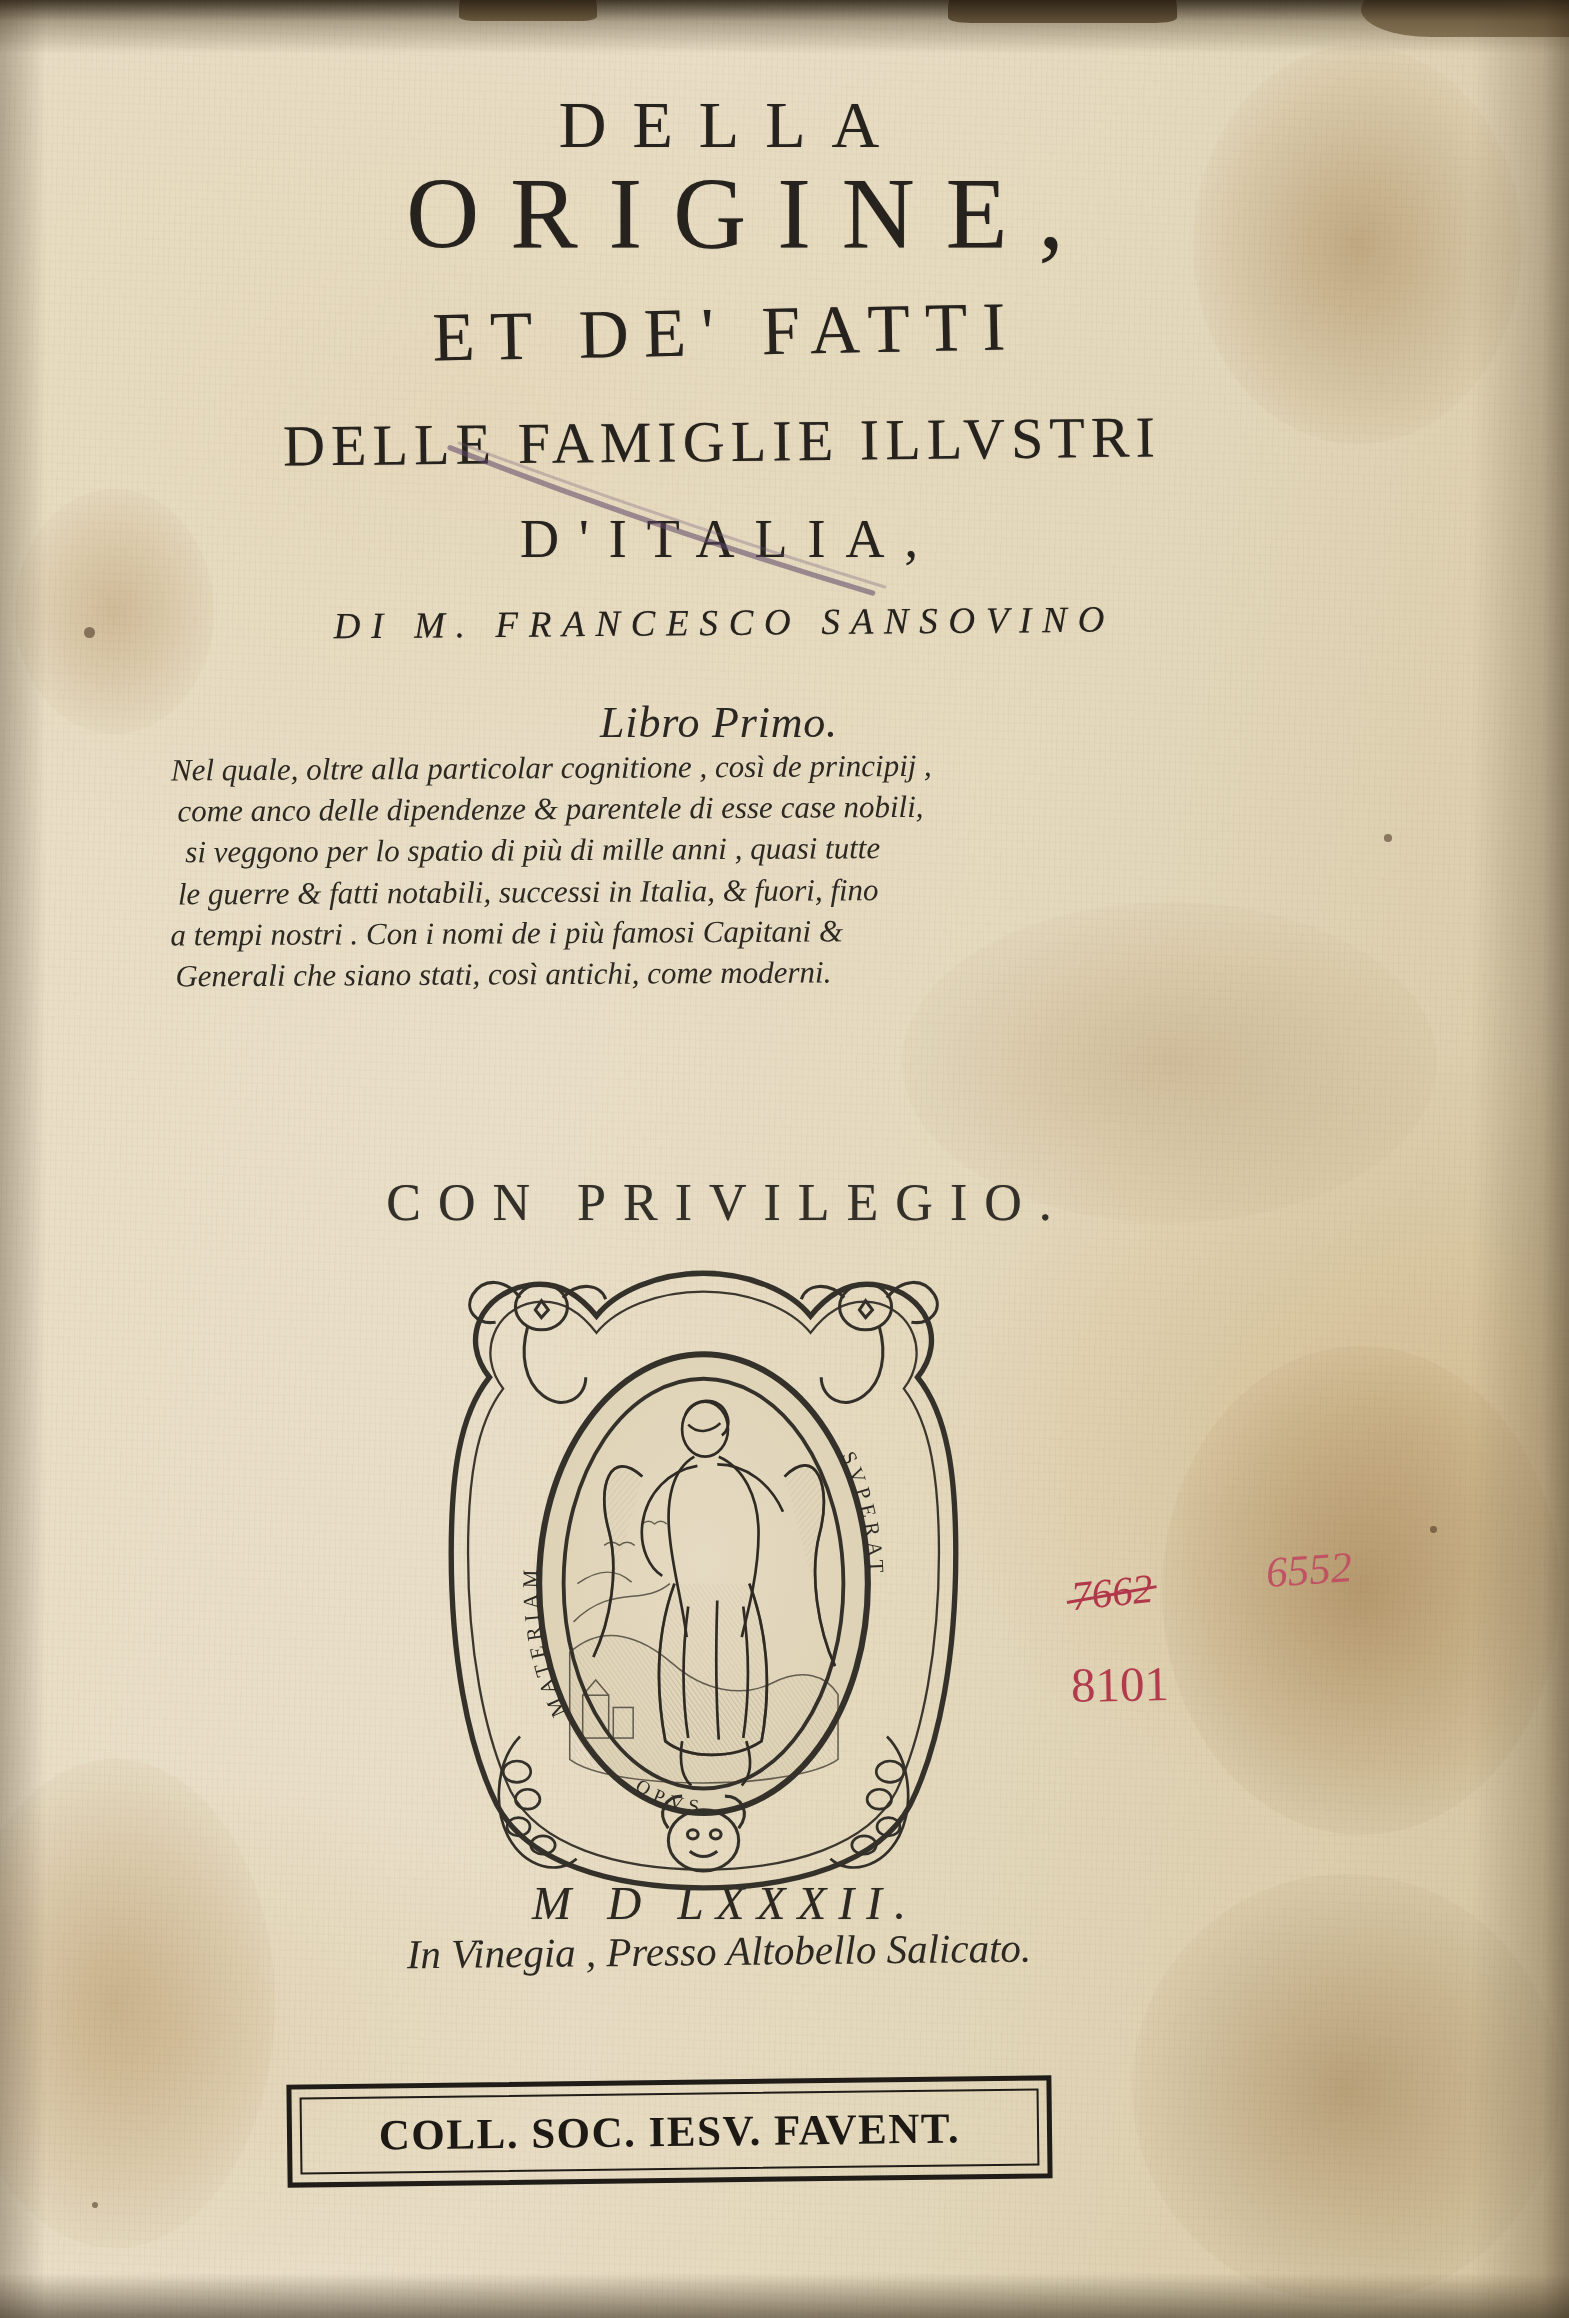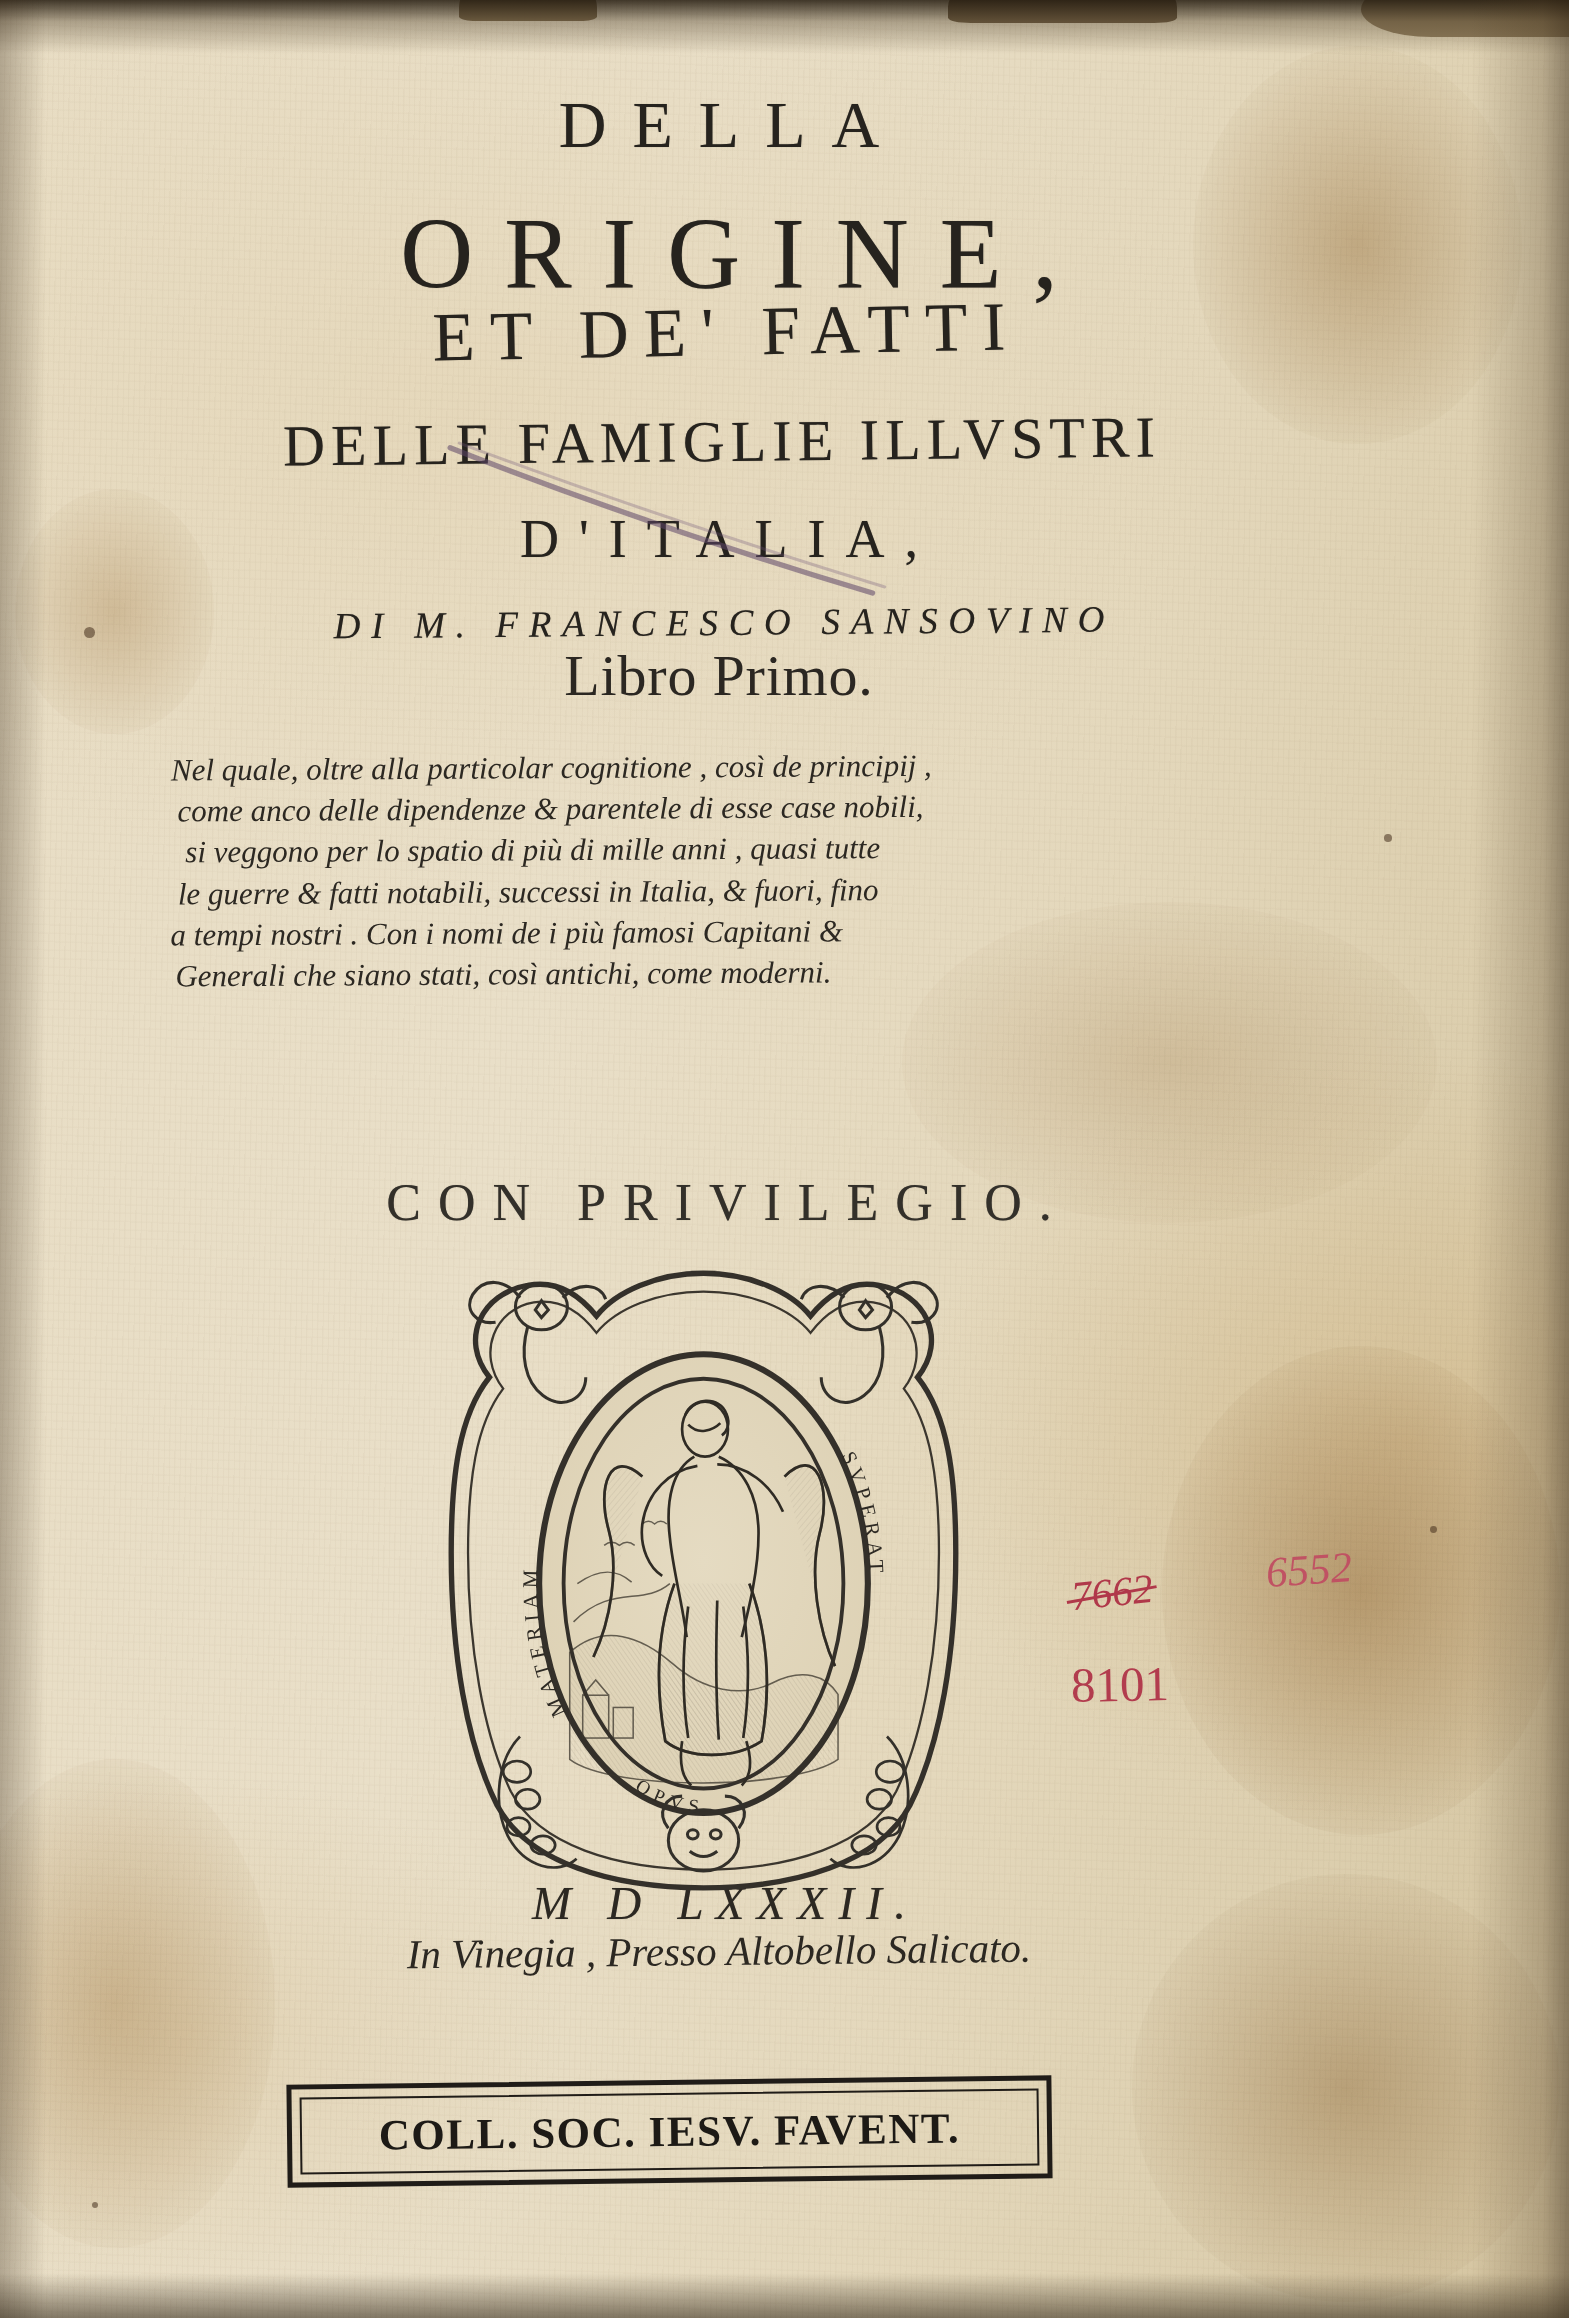--- a/index.html
+++ b/index.html
@@ -116,25 +116,24 @@
 
   #t-della {
     position: absolute;
     top: 92px; left: 0; width: 1438px;
     font-size: 66px;
     letter-spacing: 26px;
     text-indent: 26px;
   }
   #t-origine {
     position: absolute;
-    top: 164px; left: 10px; width: 1438px;
+    top: 164px; left: 16px; width: 1438px;
     font-size: 101px;
     letter-spacing: 31px;
     text-indent: 31px;
-    margin-top: 40px;
   }
   #t-etdefatti {
     position: absolute;
     top: 298px; left: 0; width: 1438px;
     font-size: 69px;
     letter-spacing: 15.3px;
     text-indent: 15.3px;
     transform: rotate(-1.1deg);
   }
   #t-famiglie {
@@ -156,24 +155,25 @@
     position: absolute;
     top: 604px; left: 0; width: 1438px;
     font-size: 37px;
     letter-spacing: 10.7px;
     text-indent: 10.7px;
     font-style: italic;
     transform: rotate(-0.5deg);
   }
   #t-libro {
     position: absolute;
-    top: 647px; left: 0; width: 1438px;
-    font-size: 58px;
+    top: 701px; left: 0; width: 1438px;
+    font-size: 44px;
     letter-spacing: 0.8px;
     color: #2b2722;
+    font-style: italic;
   }
 
   
   #t-desc {
     position: absolute;
     top: 746px;
     left: 164px;
     width: 1147px;
     font-family: "Liberation Serif", serif;
     font-style: italic;

